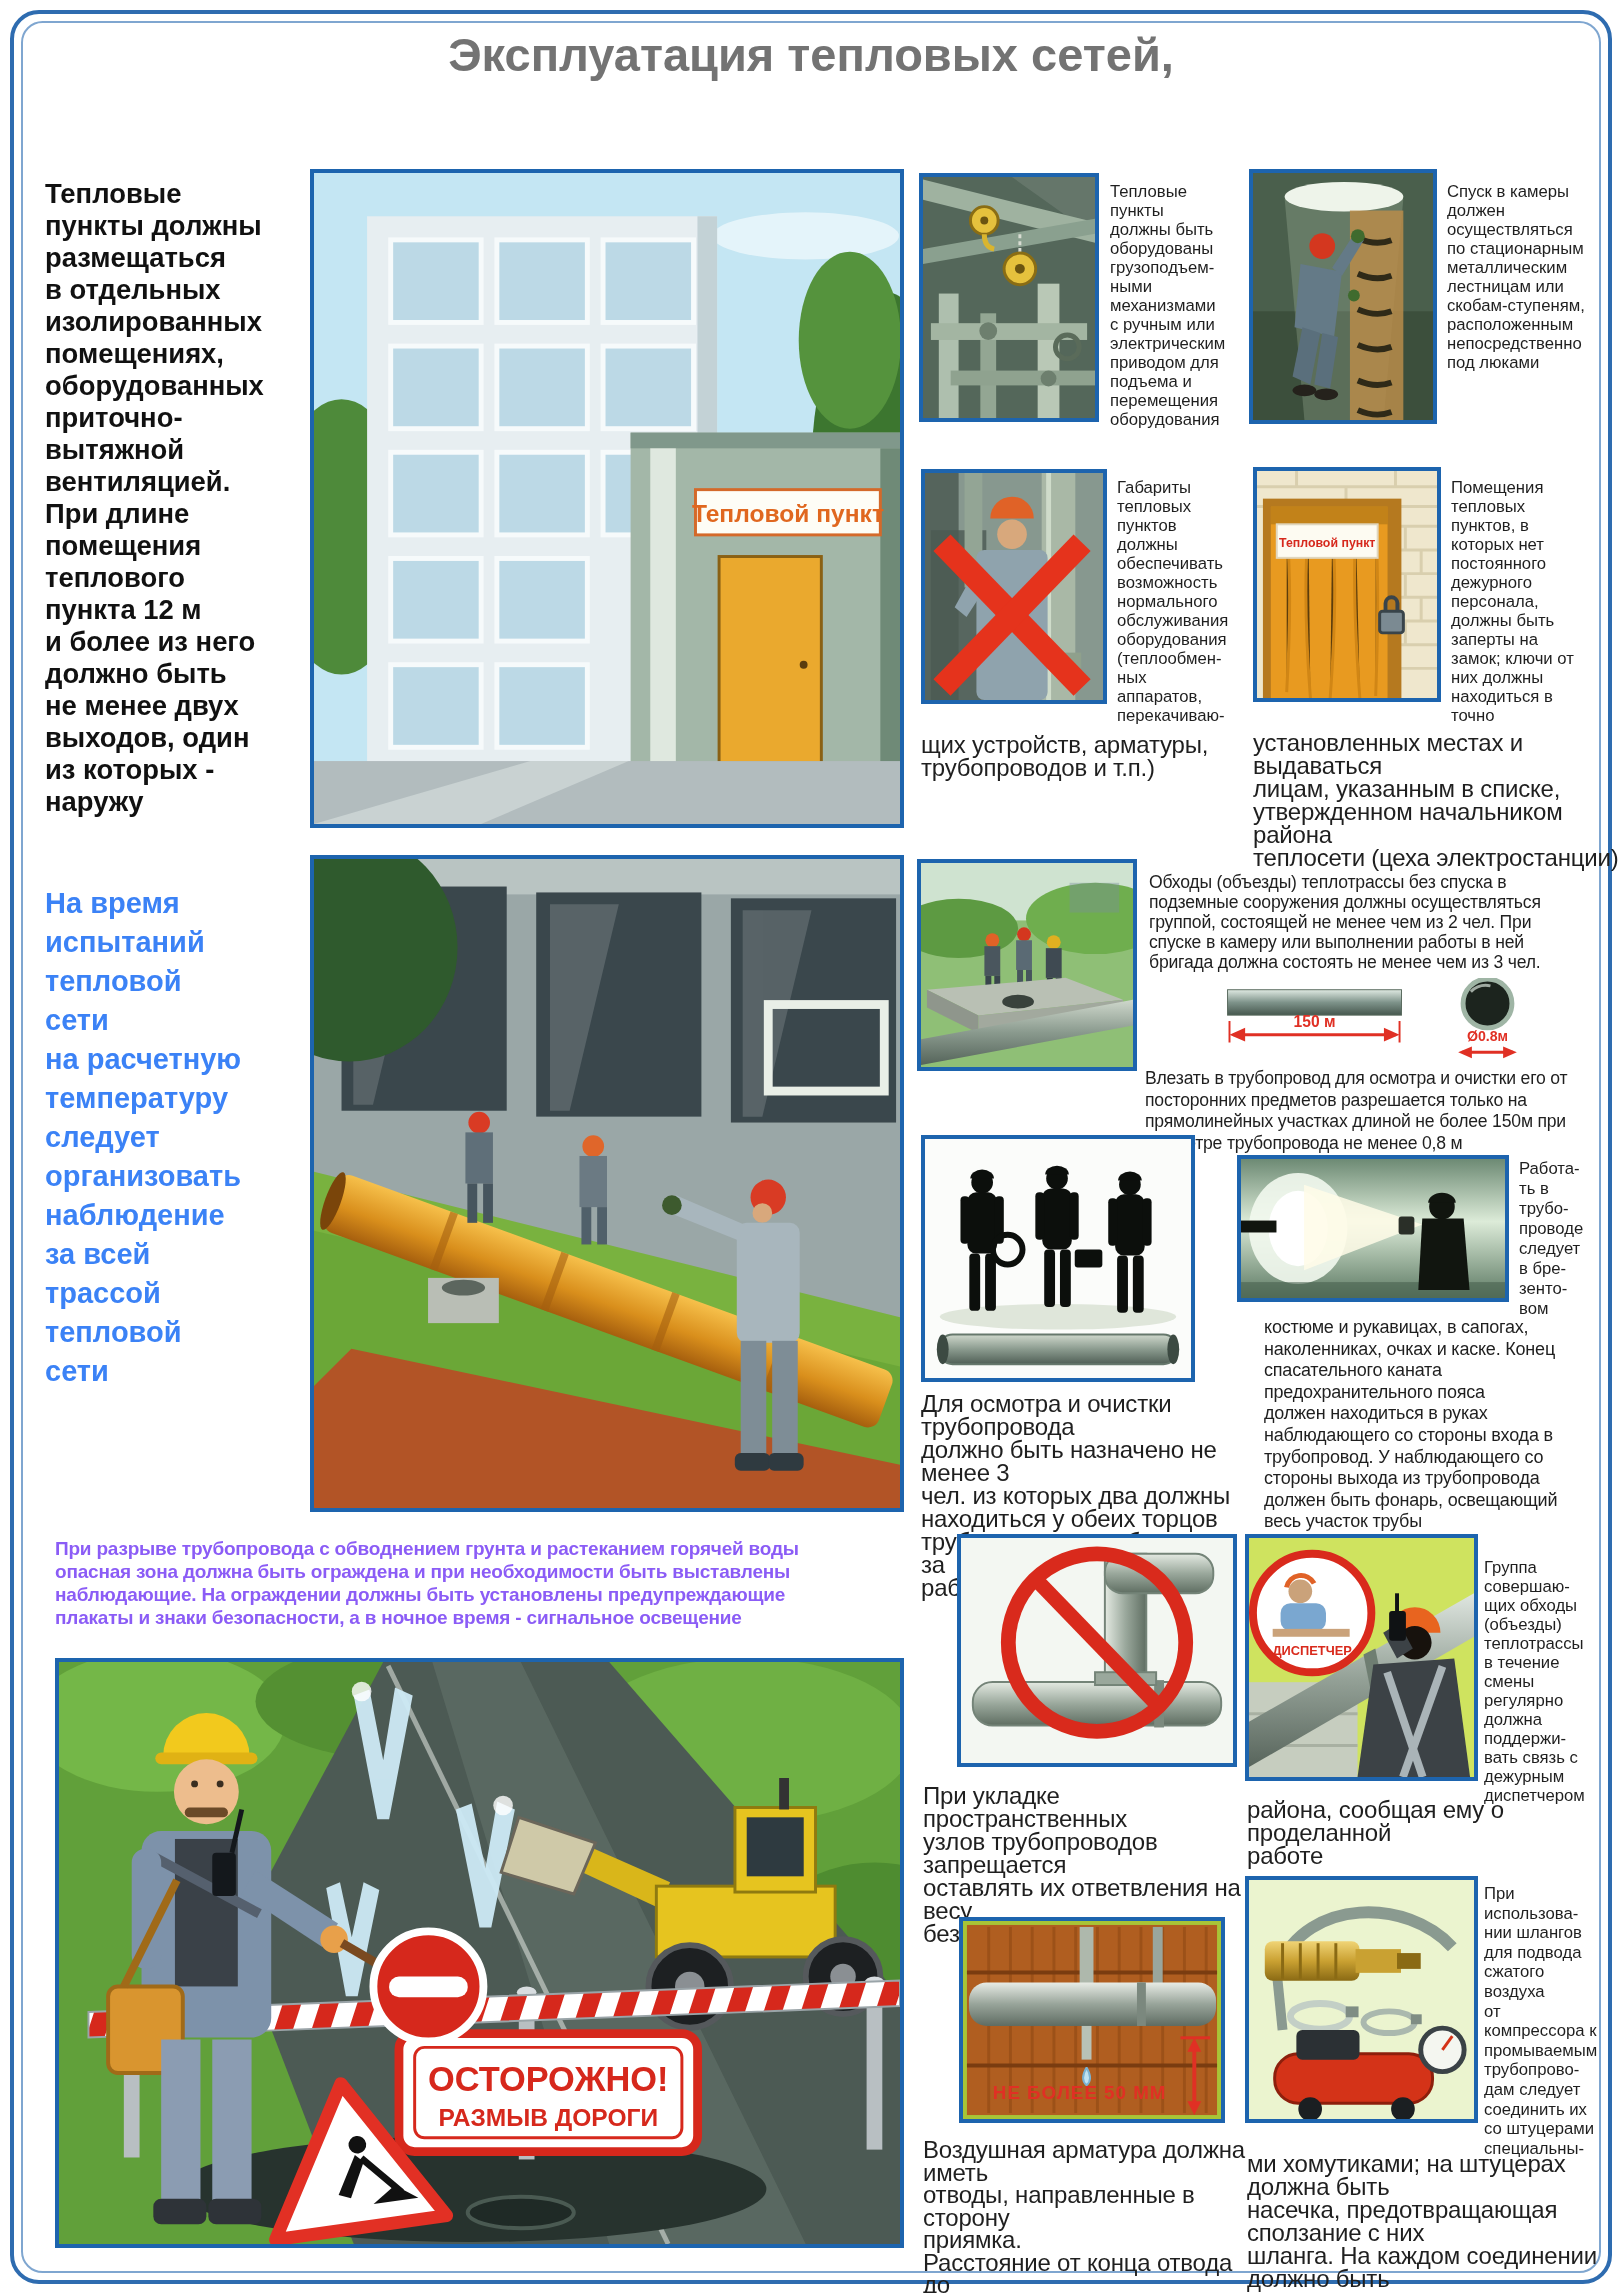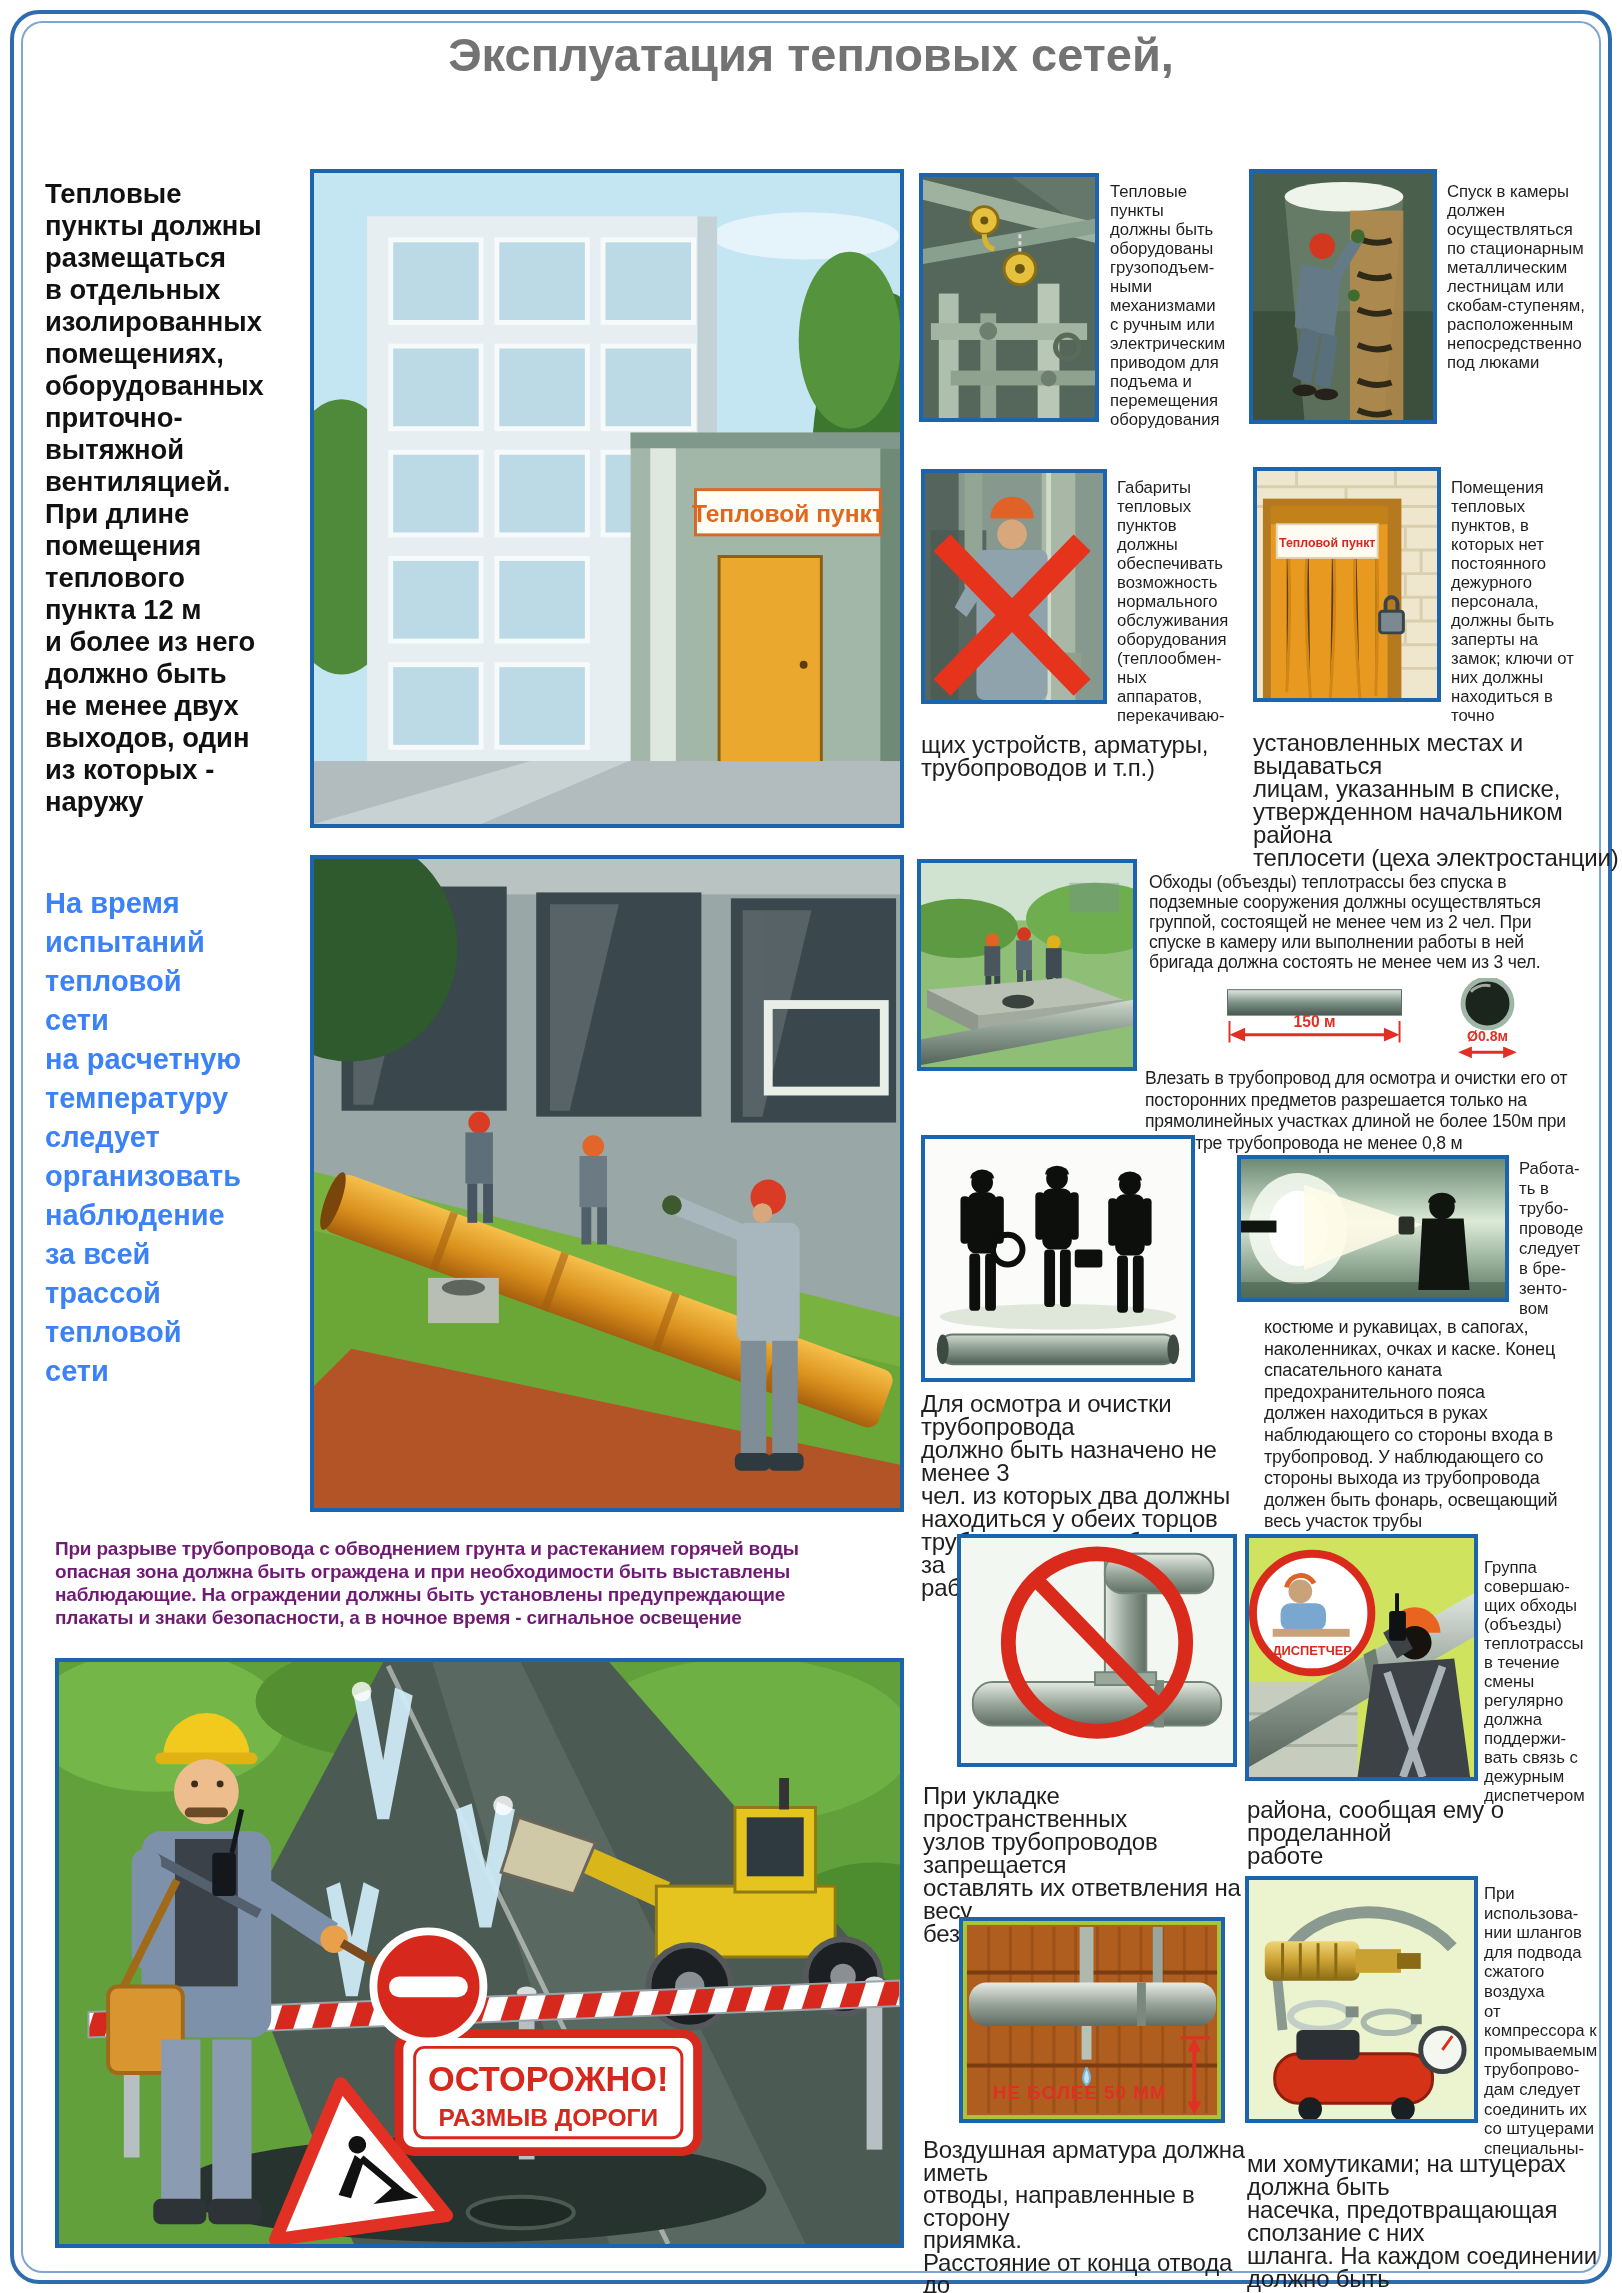--- a/index.html
+++ b/index.html
@@ -11,21 +11,21 @@
   .frame-inner { position:absolute; inset:20.6px; border:2px solid #7fa6d0; border-radius:21.6px; pointer-events:none; }
   .t { position:absolute; color:#1f1f1f; }
   .pre { white-space:pre-line; }
   .title-line { left:0; right:0; text-align:center; color:#737373; font-weight:bold; }
   .narrow { font-size:16.7px; line-height:19px; }
   .body18 { font-size:17.6px; line-height:20px; letter-spacing:-0.2px; }
   .body19 { font-size:24px; line-height:23px; letter-spacing:-0.2px; }
   .kost { font-size:18px; line-height:21.6px; letter-spacing:-0.2px; }
   .leftbold { font-weight:bold; font-size:27.4px; line-height:32px; color:#111; }
   .leftbold2 { font-weight:bold; font-size:29px; line-height:39px; color:#3b82f6; }
-  .warn { font-weight:bold; font-size:19px; line-height:23px; letter-spacing:-0.2px; color:#701a75; }
+  .warn { font-weight:bold; font-size:19px; line-height:23px; letter-spacing:-0.2px; color:#8b5cf6; }
   .imgbox { position:absolute; box-sizing:border-box; border:4.9px solid #1d64ae; border-radius:0; background:#fff; overflow:hidden; }
   .imgbox svg { display:block; width:100%; height:100%; }
   svg text { font-family:"Liberation Sans", sans-serif; }
 </style>
 </head>
 <body>
 
 <div id="poster">
   <div class="frame-outer"></div>
   <div class="frame-inner"></div>

